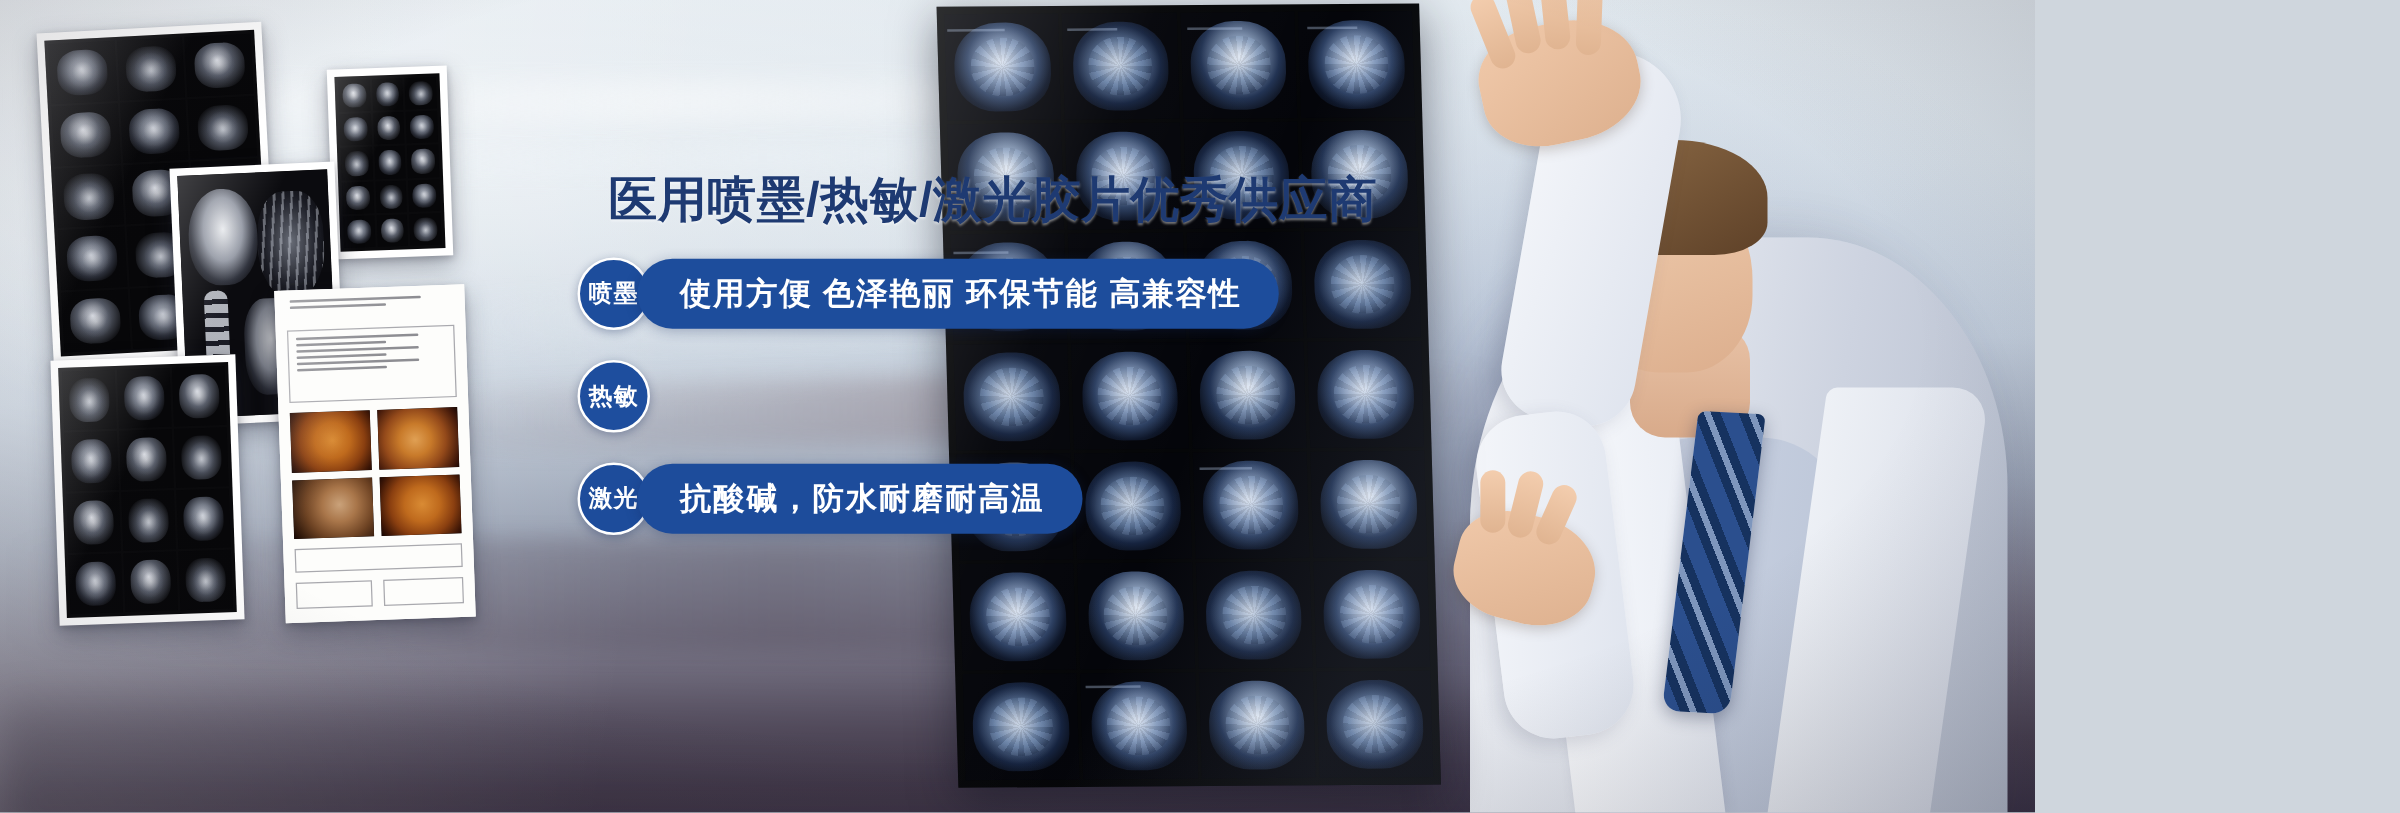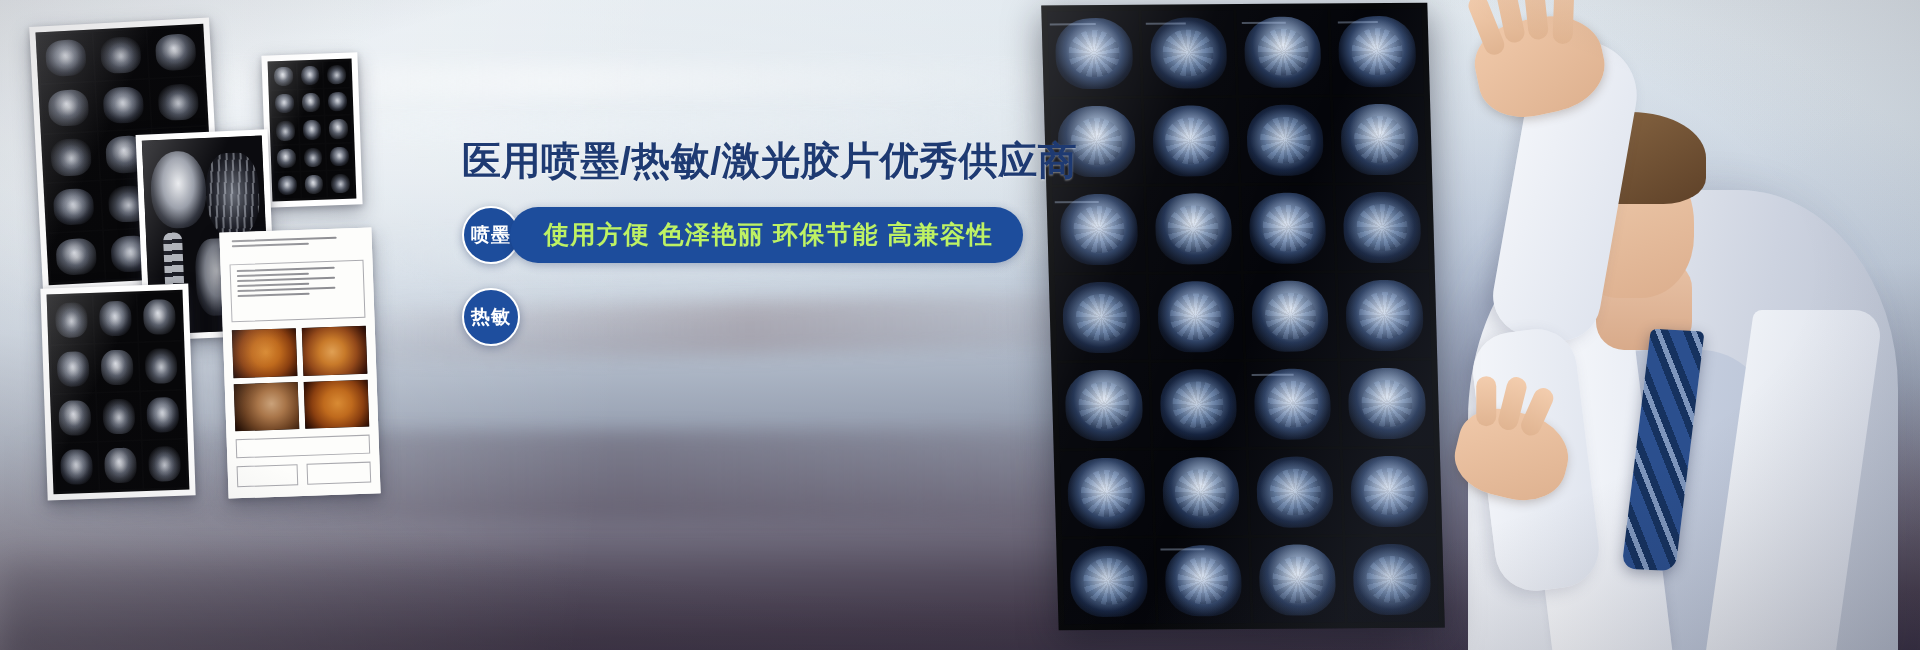--- a/index.html
+++ b/index.html
@@ -2,21 +2,21 @@
 <html><head>
 <meta charset="utf-8">
 <style>
   html,body{margin:0;padding:0;}
   body{
     width:1920px;height:650px;overflow:hidden;
     font-family:"Liberation Sans","DejaVu Sans",sans-serif;
     background:#cfd6dd;
   }
   #banner{
-    position:relative;width:1920px;height:650px;overflow:hidden;
+    position:relative;width:1628px;height:650px;overflow:hidden;text-align:right;
   }
 
   
   .bg-base{
     position:absolute;inset:0;
     background:
       radial-gradient(ellipse 60% 50% at 22% 18%, rgba(236,241,245,.95) 0%, rgba(206,217,226,0) 70%),
       radial-gradient(ellipse 50% 45% at 62% 12%, rgba(226,234,240,.85) 0%, rgba(200,212,222,0) 72%),
       linear-gradient(178deg,#e6ecf1 0%,#d6dfe7 26%,#c3cedb 46%,#9aa3b4 62%,#6f6b7c 78%,#4a4152 92%,#3b3347 100%);
   }
@@ -215,21 +215,21 @@
     flex:0 0 auto;width:54px;height:54px;border-radius:50%;
     background:#1d4d9c;border:2px solid #ffffff;
     display:flex;align-items:center;justify-content:center;
     color:#ffffff;font-size:19px;font-weight:bold;letter-spacing:1px;
     box-shadow:0 2px 8px rgba(20,40,90,.35);
   }
   .tag-pill{
     margin-left:-10px;
     background:#1d4d9c;border-radius:28px;
     padding:11px 30px 12px 34px;
-    color:#bef264;font-size:25px;font-weight:bold;letter-spacing:1.5px;
+    color:#ffffff;font-size:25px;font-weight:bold;letter-spacing:1.5px;
     white-space:nowrap;
     box-shadow:0 2px 10px rgba(20,40,90,.30);
   }
   .row2 .tag-circle,.row2 .tag-pill{background:#1e4e9e;font-family:Liberation Serif, serif;}
   .row3 .tag-circle,.row3 .tag-pill{background:#1d4c9b;}
 </style>
 </head>
 <body>
 
 <div id="banner">
@@ -429,15 +429,19 @@
 
     <div class="feature-row row1">
       <div class="tag-circle">喷墨</div>
       <div class="tag-pill">使用方便 色泽艳丽 环保节能 高兼容性</div>
     </div>
 
     <div class="feature-row row2">
       <div class="tag-circle">热敏</div>
     </div>
 
+    <div class="feature-row row3">
+      <div class="tag-circle">激光</div>
+      <div class="tag-pill">抗酸碱，防水耐磨耐高温</div>
+    </div>
 
   </div>
 </div>
 
 </body></html>

